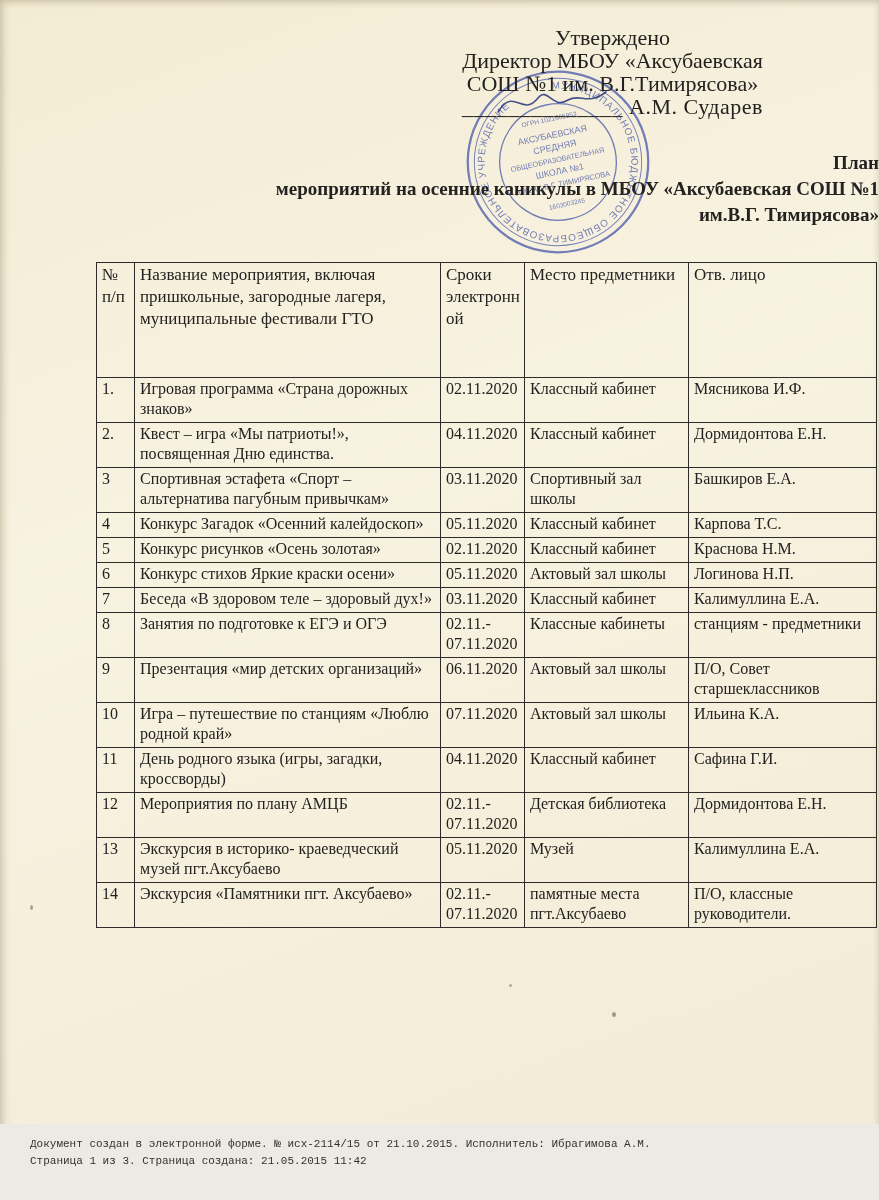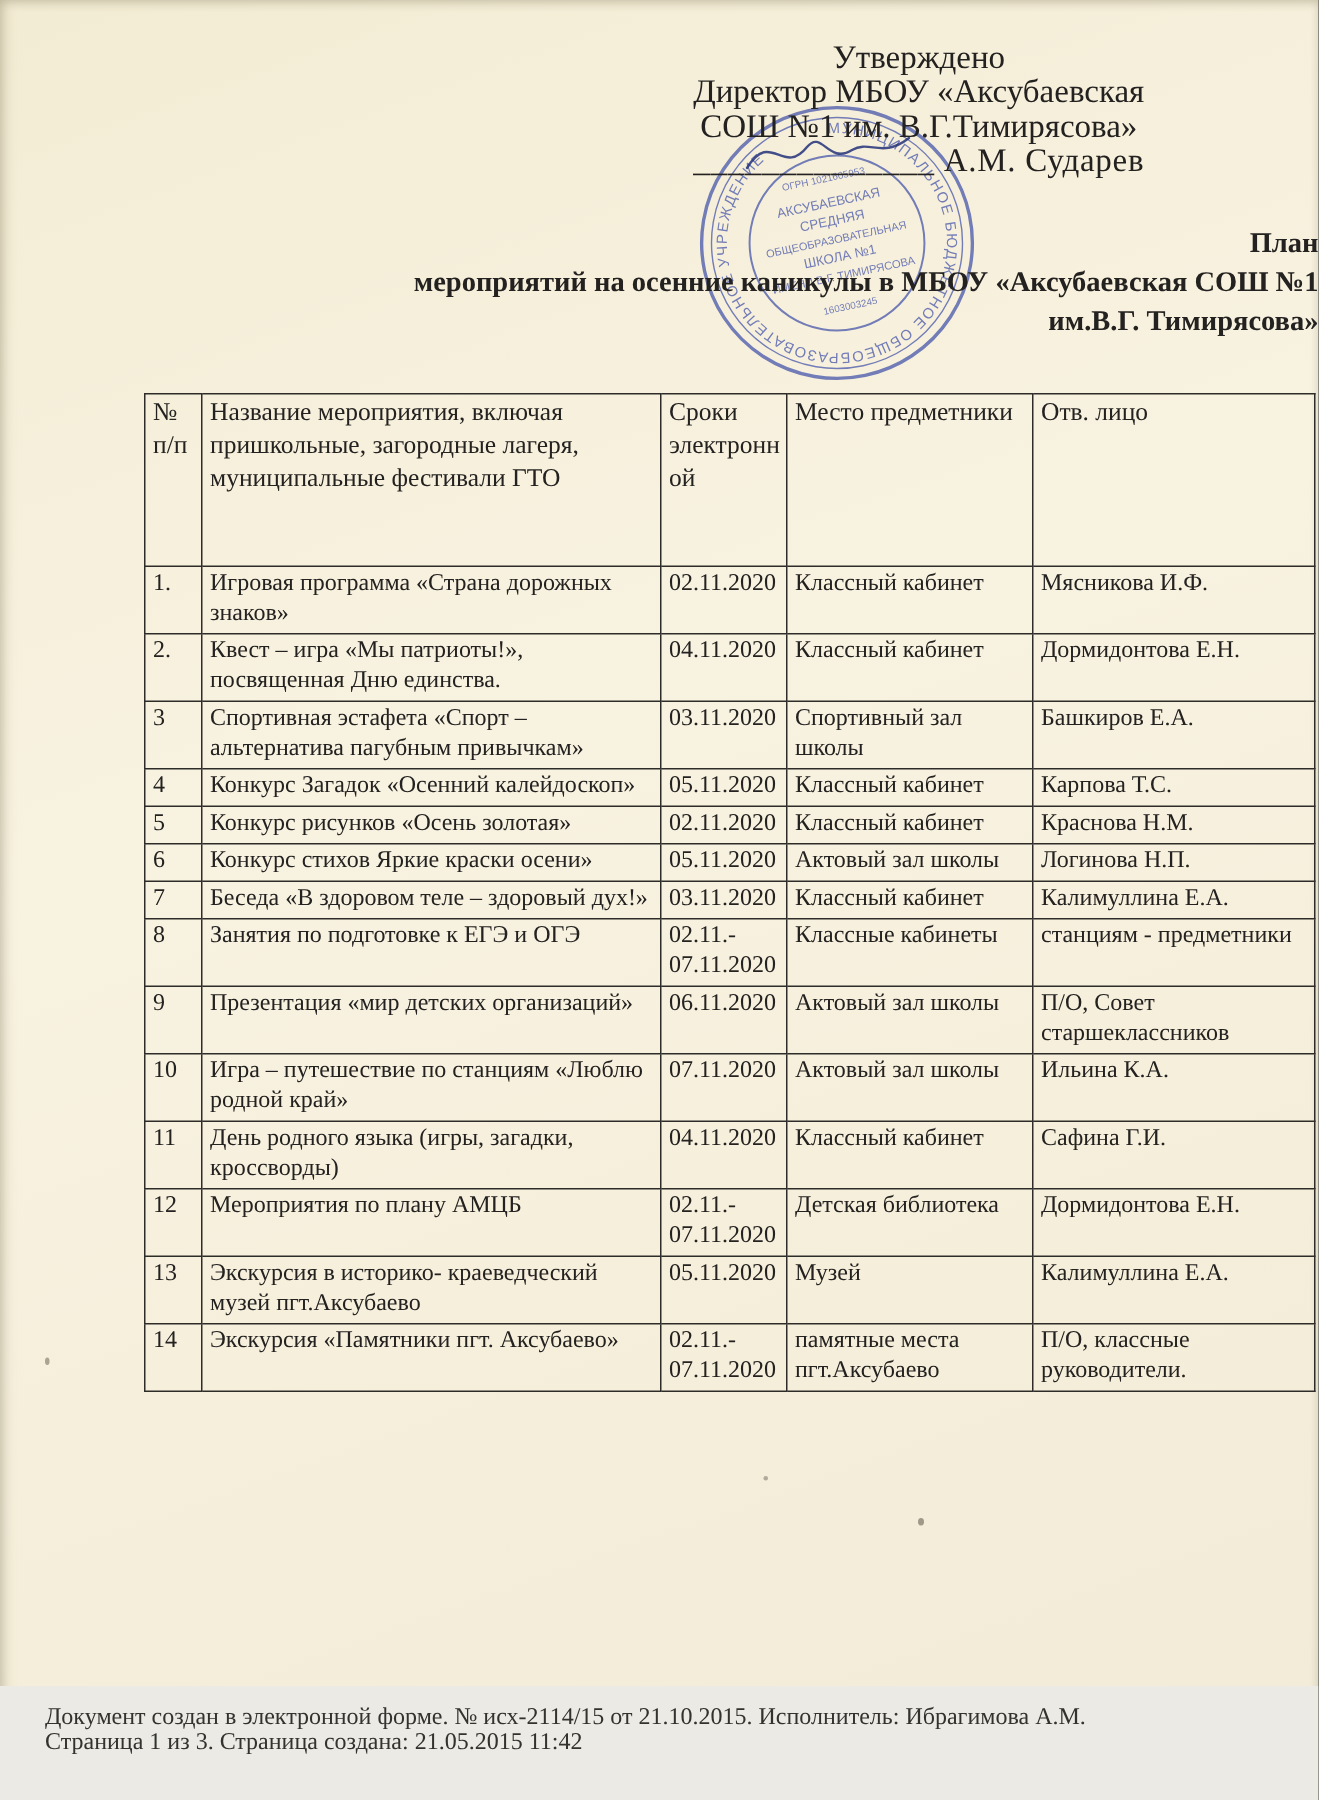--- a/index.html
+++ b/index.html
@@ -53,22 +53,22 @@
   td.c-dates{white-space:pre-line;text-align:left;}
   td.c-place{padding-left:7px;}
   td.c-resp{padding-left:5px;}
   
   .footer-strip{
     position:absolute;left:0;top:1124px;width:879px;height:76px;
     background:#ebeae4;z-index:1;
   }
   .footer-text{
     position:absolute;left:30px;top:1136px;z-index:3;
-    font-family:Liberation Serif, serif;
-    font-size:16px;line-height:17px;color:#33322f;
+    font-family:Liberation Mono, monospace;
+    font-size:11px;line-height:17px;color:#33322f;
   }
   
   .speck{position:absolute;background:#4b463c;border-radius:50%;z-index:2;}
 </style>
 </head>
 <body>
 
 <div class="page">
 
   <div class="approval">

